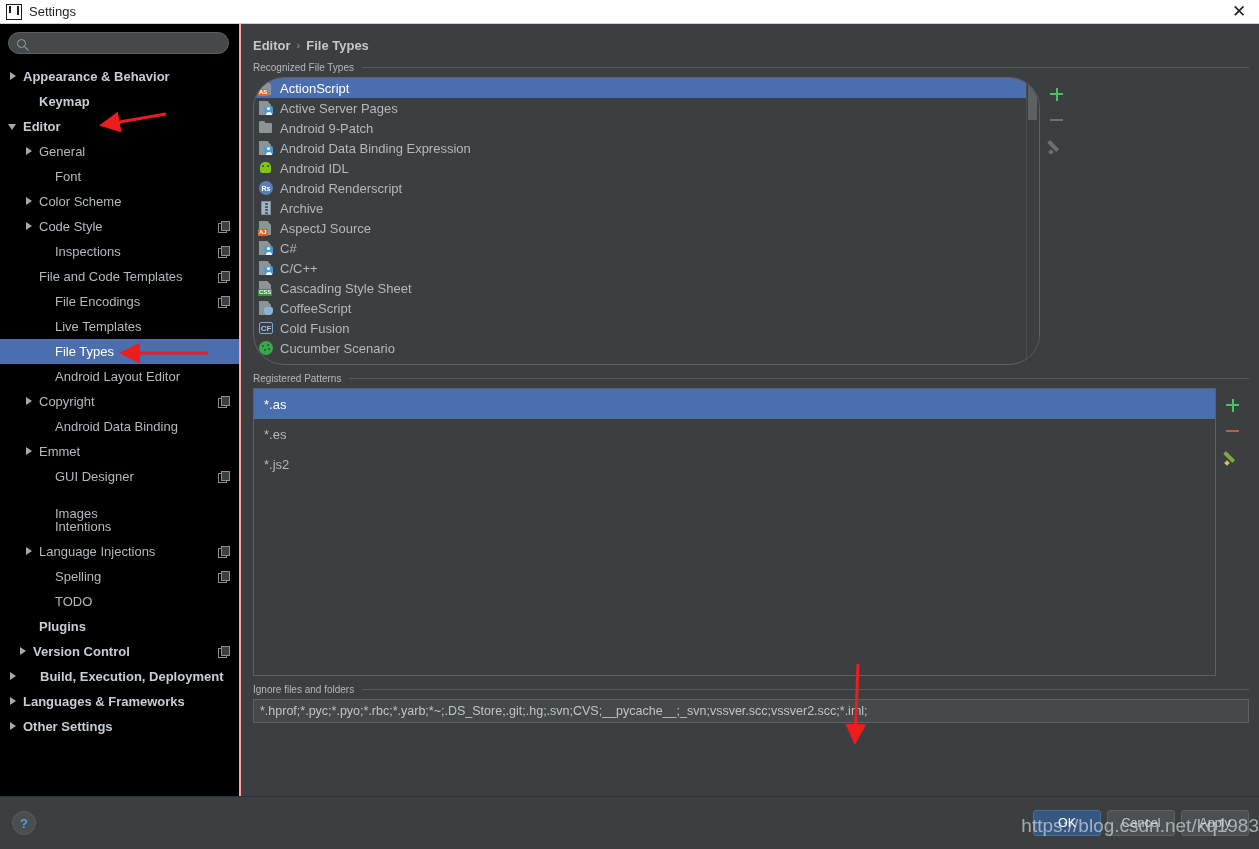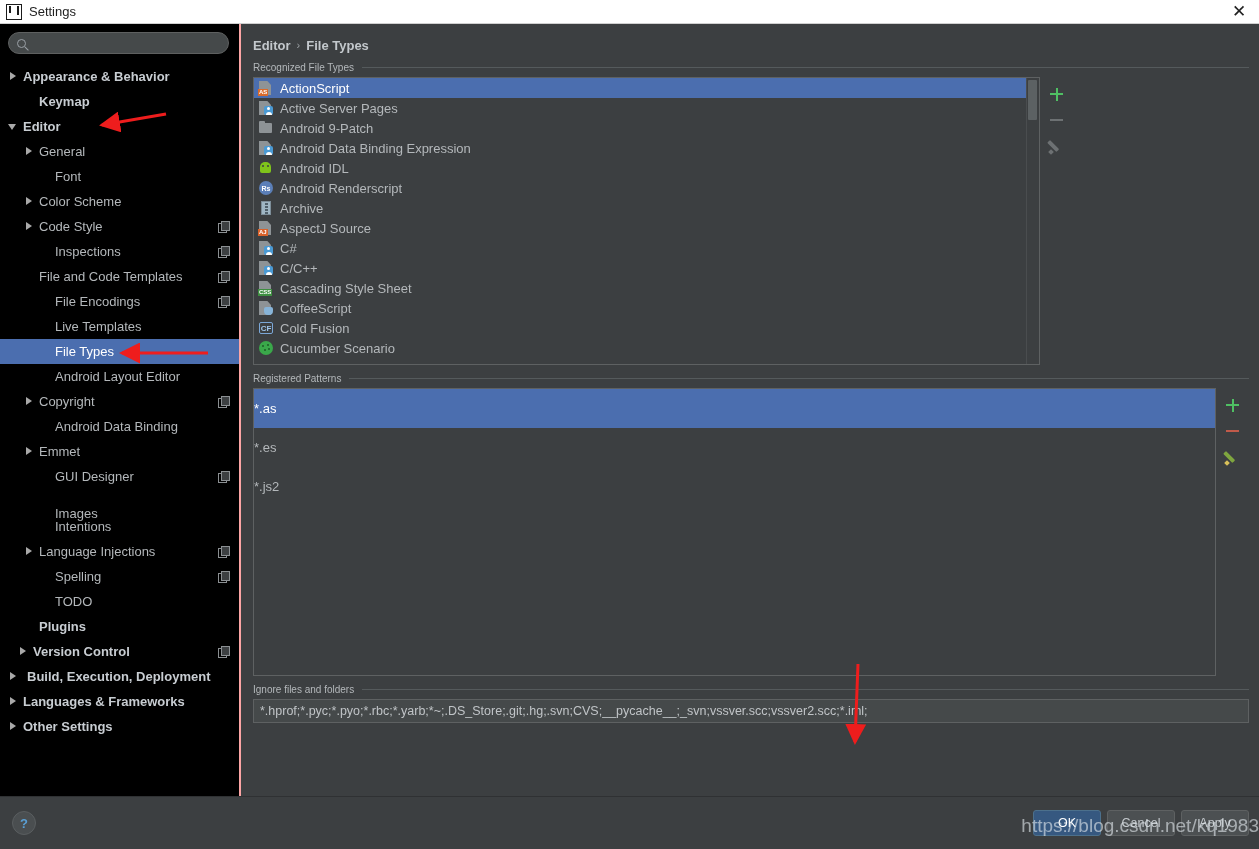--- a/index.html
+++ b/index.html
@@ -123,21 +123,21 @@
   }
   .group-header .line {
     flex: 1; height: 1px; background: #555a5c; margin-left: 8px;
   }
 
   .panel-row { display: flex; }
   .list-panel {
     background: #3c3f41; border: 1px solid #5e6162;
     position: relative; overflow: hidden;
   }
-  #filetypes-panel { width: 787px; height: 288px; }
+  #filetypes-panel { width: 787px; height: 288px; border-radius: 31px; }
   #patterns-panel { width: 963px; height: 288px; }
 
   .list-item {
     height: 20px; display: flex; align-items: center;
     padding-left: 4px; cursor: pointer; font-size: 13px; color: #b4b8bb;
   }
   .list-item.selected { background: #4b6eaf; color: #ffffff; }
   .item-icon { width: 16px; height: 16px; margin-right: 6px; flex: none; position: relative; }
 
   
@@ -249,22 +249,22 @@
     border-radius: 1px;
   }
   .pencil .tip {
     position: absolute; left: 0px; bottom: 0px; width: 4px; height: 4px;
     background: #d9c15a; transform: rotate(45deg);
   }
   .pencil.dim .body { background: #6d7173; }
   .pencil.dim .tip { background: #6d7173; }
 
   .pattern-item {
-    height: 39px; display: flex; align-items: center;
-    padding-left: 0; font-size: 13px; color: #b4b8bb; cursor: pointer;
+    height: 30px; display: flex; align-items: center;
+    padding-left: 10px; font-size: 13px; color: #b4b8bb; cursor: pointer;
   }
   .pattern-item.selected { background: #4b6eaf; color: #ffffff; }
 
   
   #ignore-field {
     height: 24px; background: #45494a; border: 1px solid #5e6162;
     display: flex; align-items: center; padding-left: 6px;
     font-size: 12.5px; color: #c0c4c7; width: 996px; overflow: hidden;
     white-space: nowrap;
   }
@@ -420,21 +420,21 @@
           <span class="twisty"></span>
           <span class="tree-label" style="margin-left: 4px;">Plugins</span>
         </div>
         <div class="tree-row bold" style="padding-left: 18px;">
           <span class="twisty right"></span>
           <span class="tree-label" style="margin-left: 4px;">Version Control</span>
           <span class="copy-badge"></span>
         </div>
         <div class="tree-row bold" style="padding-left: 8px;">
           <span class="twisty right"></span>
-          <span class="tree-label" style="margin-left: 8px;">Build, Execution, Deployment</span>
+          <span class="tree-label" style="margin-left: 21px;">Build, Execution, Deployment</span>
         </div>
         <div class="tree-row bold" style="padding-left: 8px;">
           <span class="twisty right"></span>
           <span class="tree-label" style="margin-left: 4px;">Languages &amp; Frameworks</span>
         </div>
         <div class="tree-row bold" style="padding-left: 8px;">
           <span class="twisty right"></span>
           <span class="tree-label" style="margin-left: 4px;">Other Settings</span>
         </div>
       </div>

